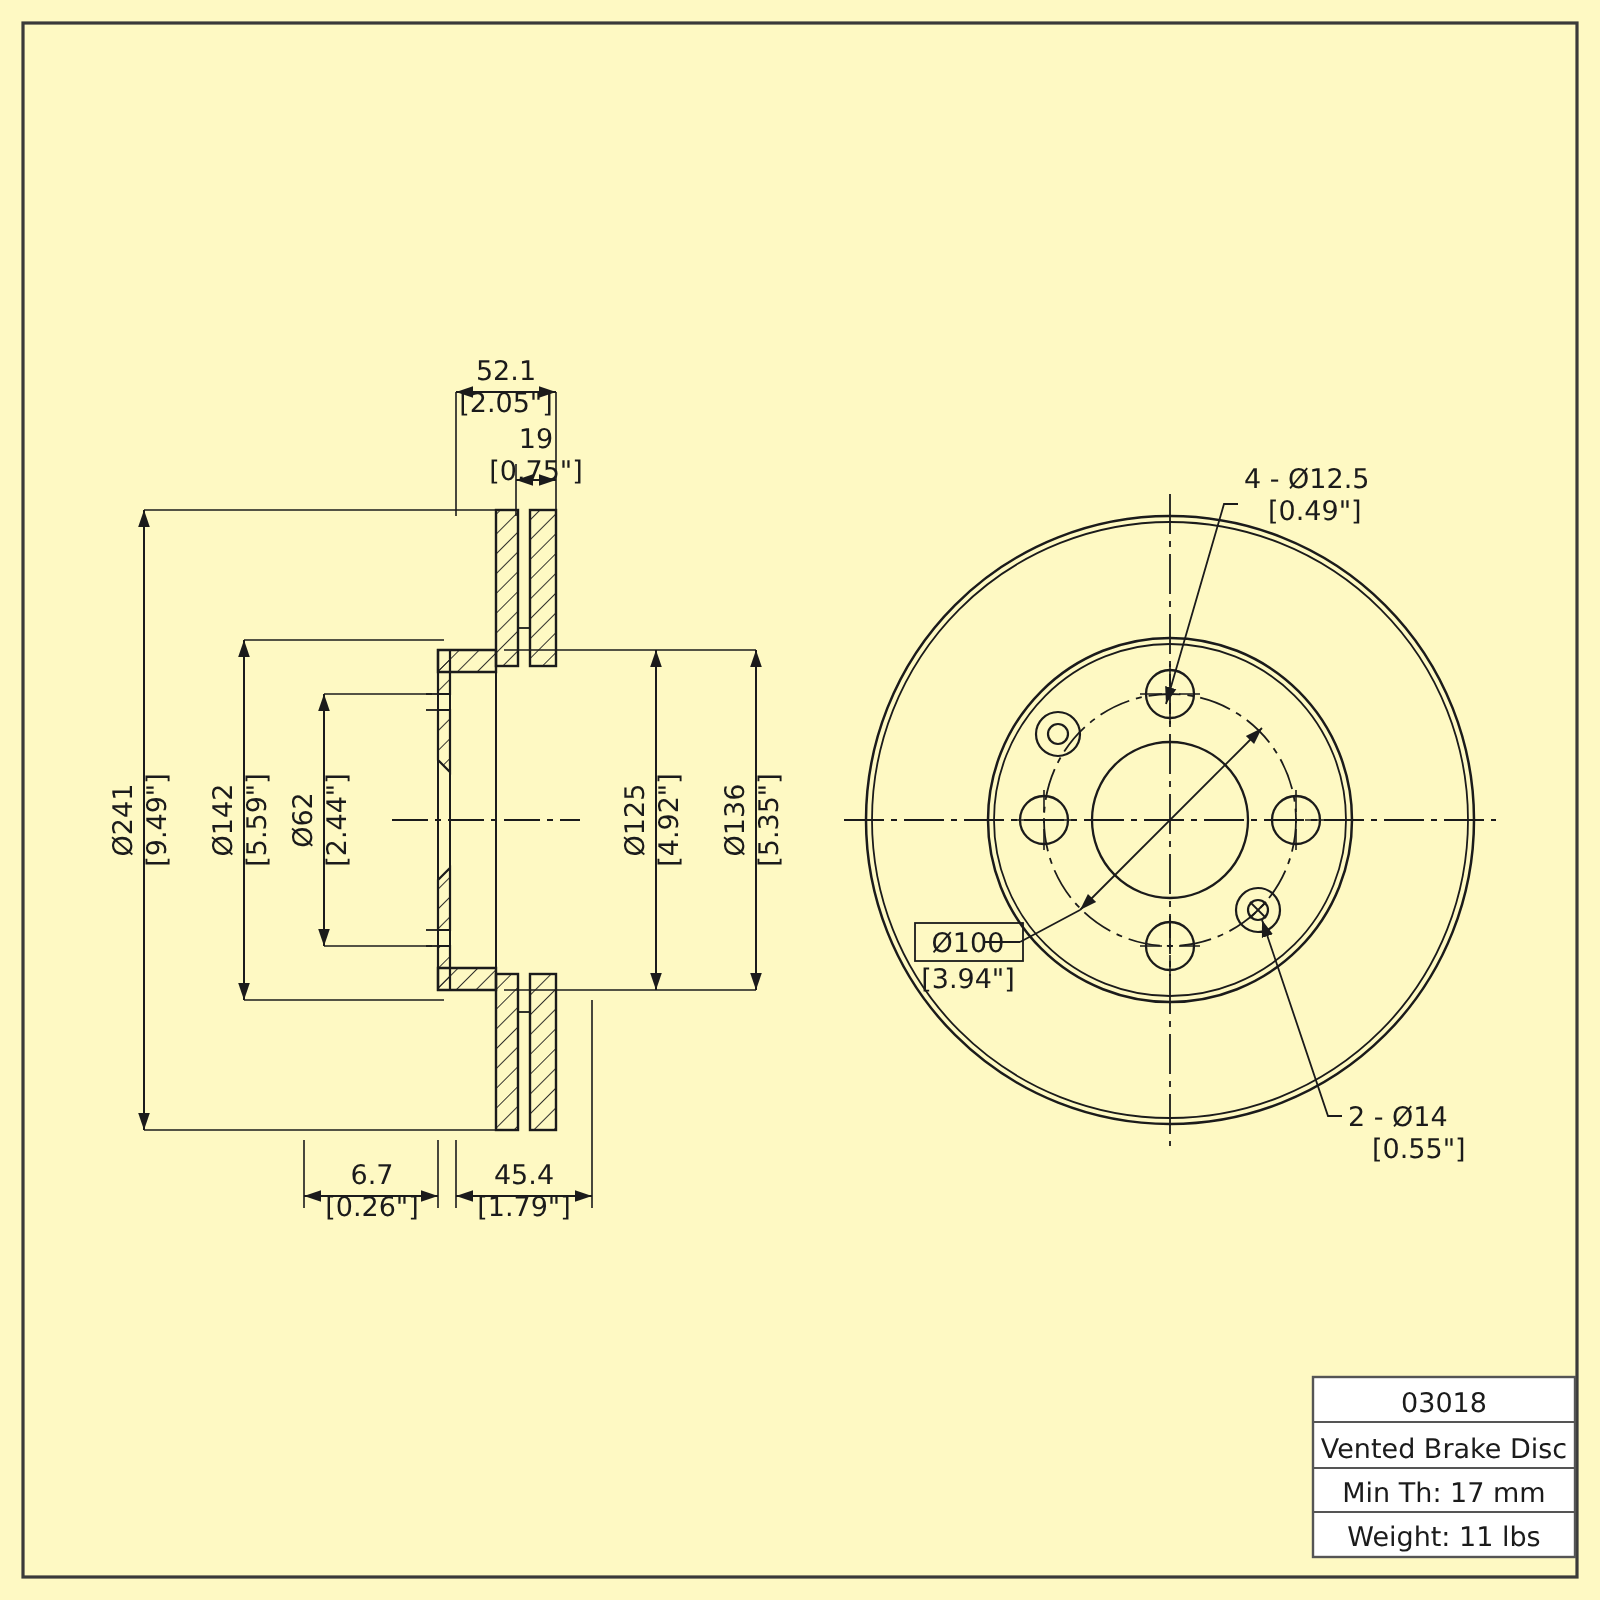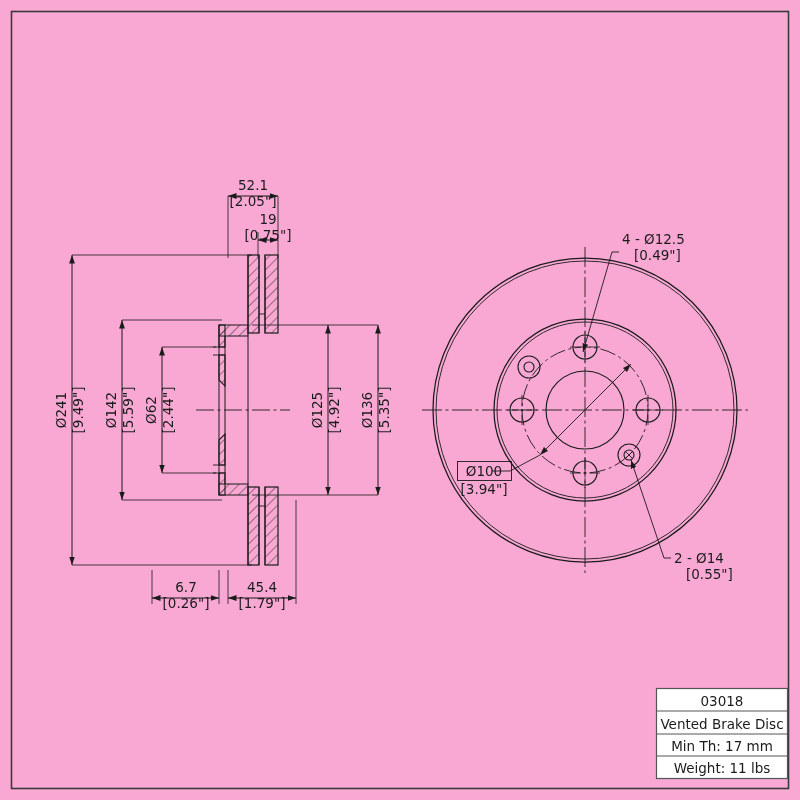--- a/index.html
+++ b/index.html
@@ -1,18 +1,18 @@
 <!DOCTYPE html>
 <html><head>
 <meta charset="utf-8">
 <style>
   html,body{margin:0;padding:0;background:#ffffff;}
   body{width:800px;height:800px;overflow:hidden;
        font-family:"DejaVu Sans","Liberation Sans",sans-serif;}
-  #sheet{position:relative;width:800px;height:800px;background:#f9a8d4;}
+  #sheet{position:relative;width:800px;height:800px;background:#fef9c3;}
   svg{display:block;}
   text{font-family:"DejaVu Sans","Liberation Sans",sans-serif;fill:#1b1b1b;}
 </style>
 </head>
 <body>
 
 <div id="sheet">
 <svg width="800" height="800" viewBox="0 0 800 800">
 
   <defs>

